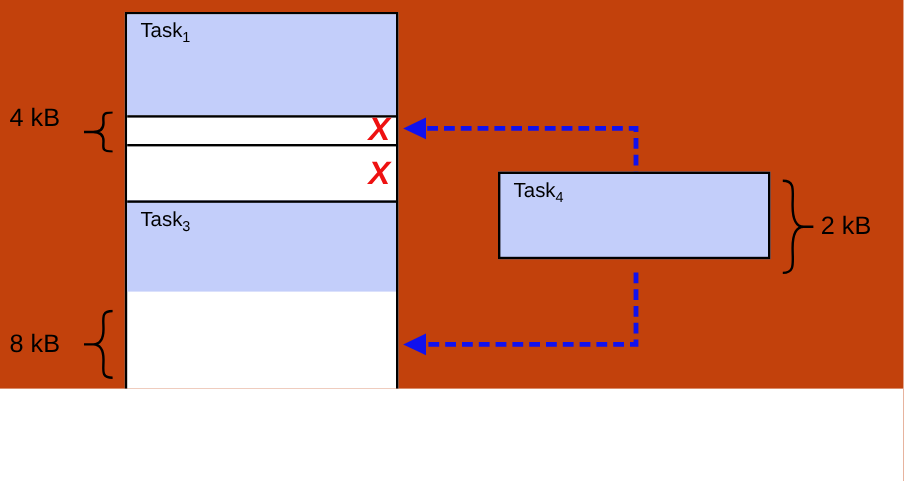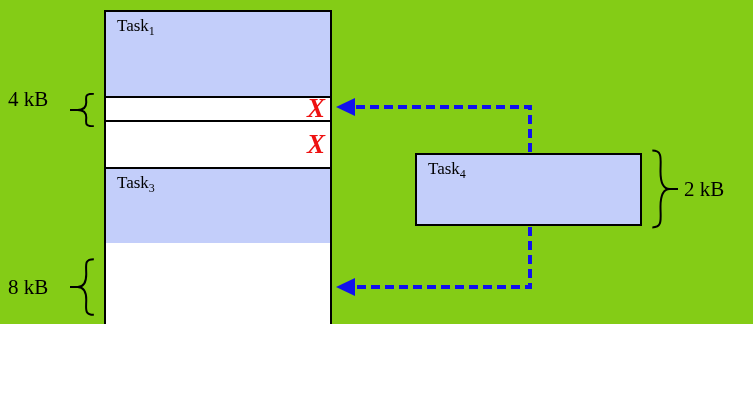--- a/index.html
+++ b/index.html
@@ -1,20 +1,20 @@
 <!DOCTYPE html>
 <html><head>
 <meta charset="utf-8">
 <style>
   html,body{margin:0;padding:0;background:#ffffff;}
   .page{
     position:relative;
     width:753px;height:324px;
-    background:#84cc16;
-    font-family:Liberation Serif, serif;
+    background:#c2410c;
+    font-family:Liberation Sans, sans-serif;
     color:#000;
     overflow:hidden;
   }
   
   .memcol{
     position:absolute;left:104px;top:10px;width:228px;height:378px;
     border:2px solid #000;background:#fff;
     display:flex;flex-direction:column;box-sizing:border-box;
   }
   .seg{box-sizing:border-box;position:relative;}
@@ -32,21 +32,21 @@
   }
   .tlabel sub{font-size:12px;line-height:0;}
   .xmark{
     position:absolute;right:5px;top:50%;
     transform:translateY(-52%);
     color:#ee1111;font-size:27px;font-weight:bold;font-style:italic;
     line-height:27px;z-index:3;
   }
   
   .task4{
-    position:absolute;left:415px;top:153px;width:227px;height:73px;
+    position:absolute;left:415px;top:143px;width:227px;height:73px;
     background:#c3cefa;border:2px solid #000;box-sizing:border-box;z-index:2;
   }
   
   .sizelabel{
     position:absolute;font-size:21px;line-height:22px;white-space:nowrap;
   }
   .lbl-4kb{left:8px;top:88px;width:58px;text-align:left;}
   .lbl-8kb{left:8px;top:276px;width:58px;}
   .lbl-12kb{left:684px;top:178px;}
   

